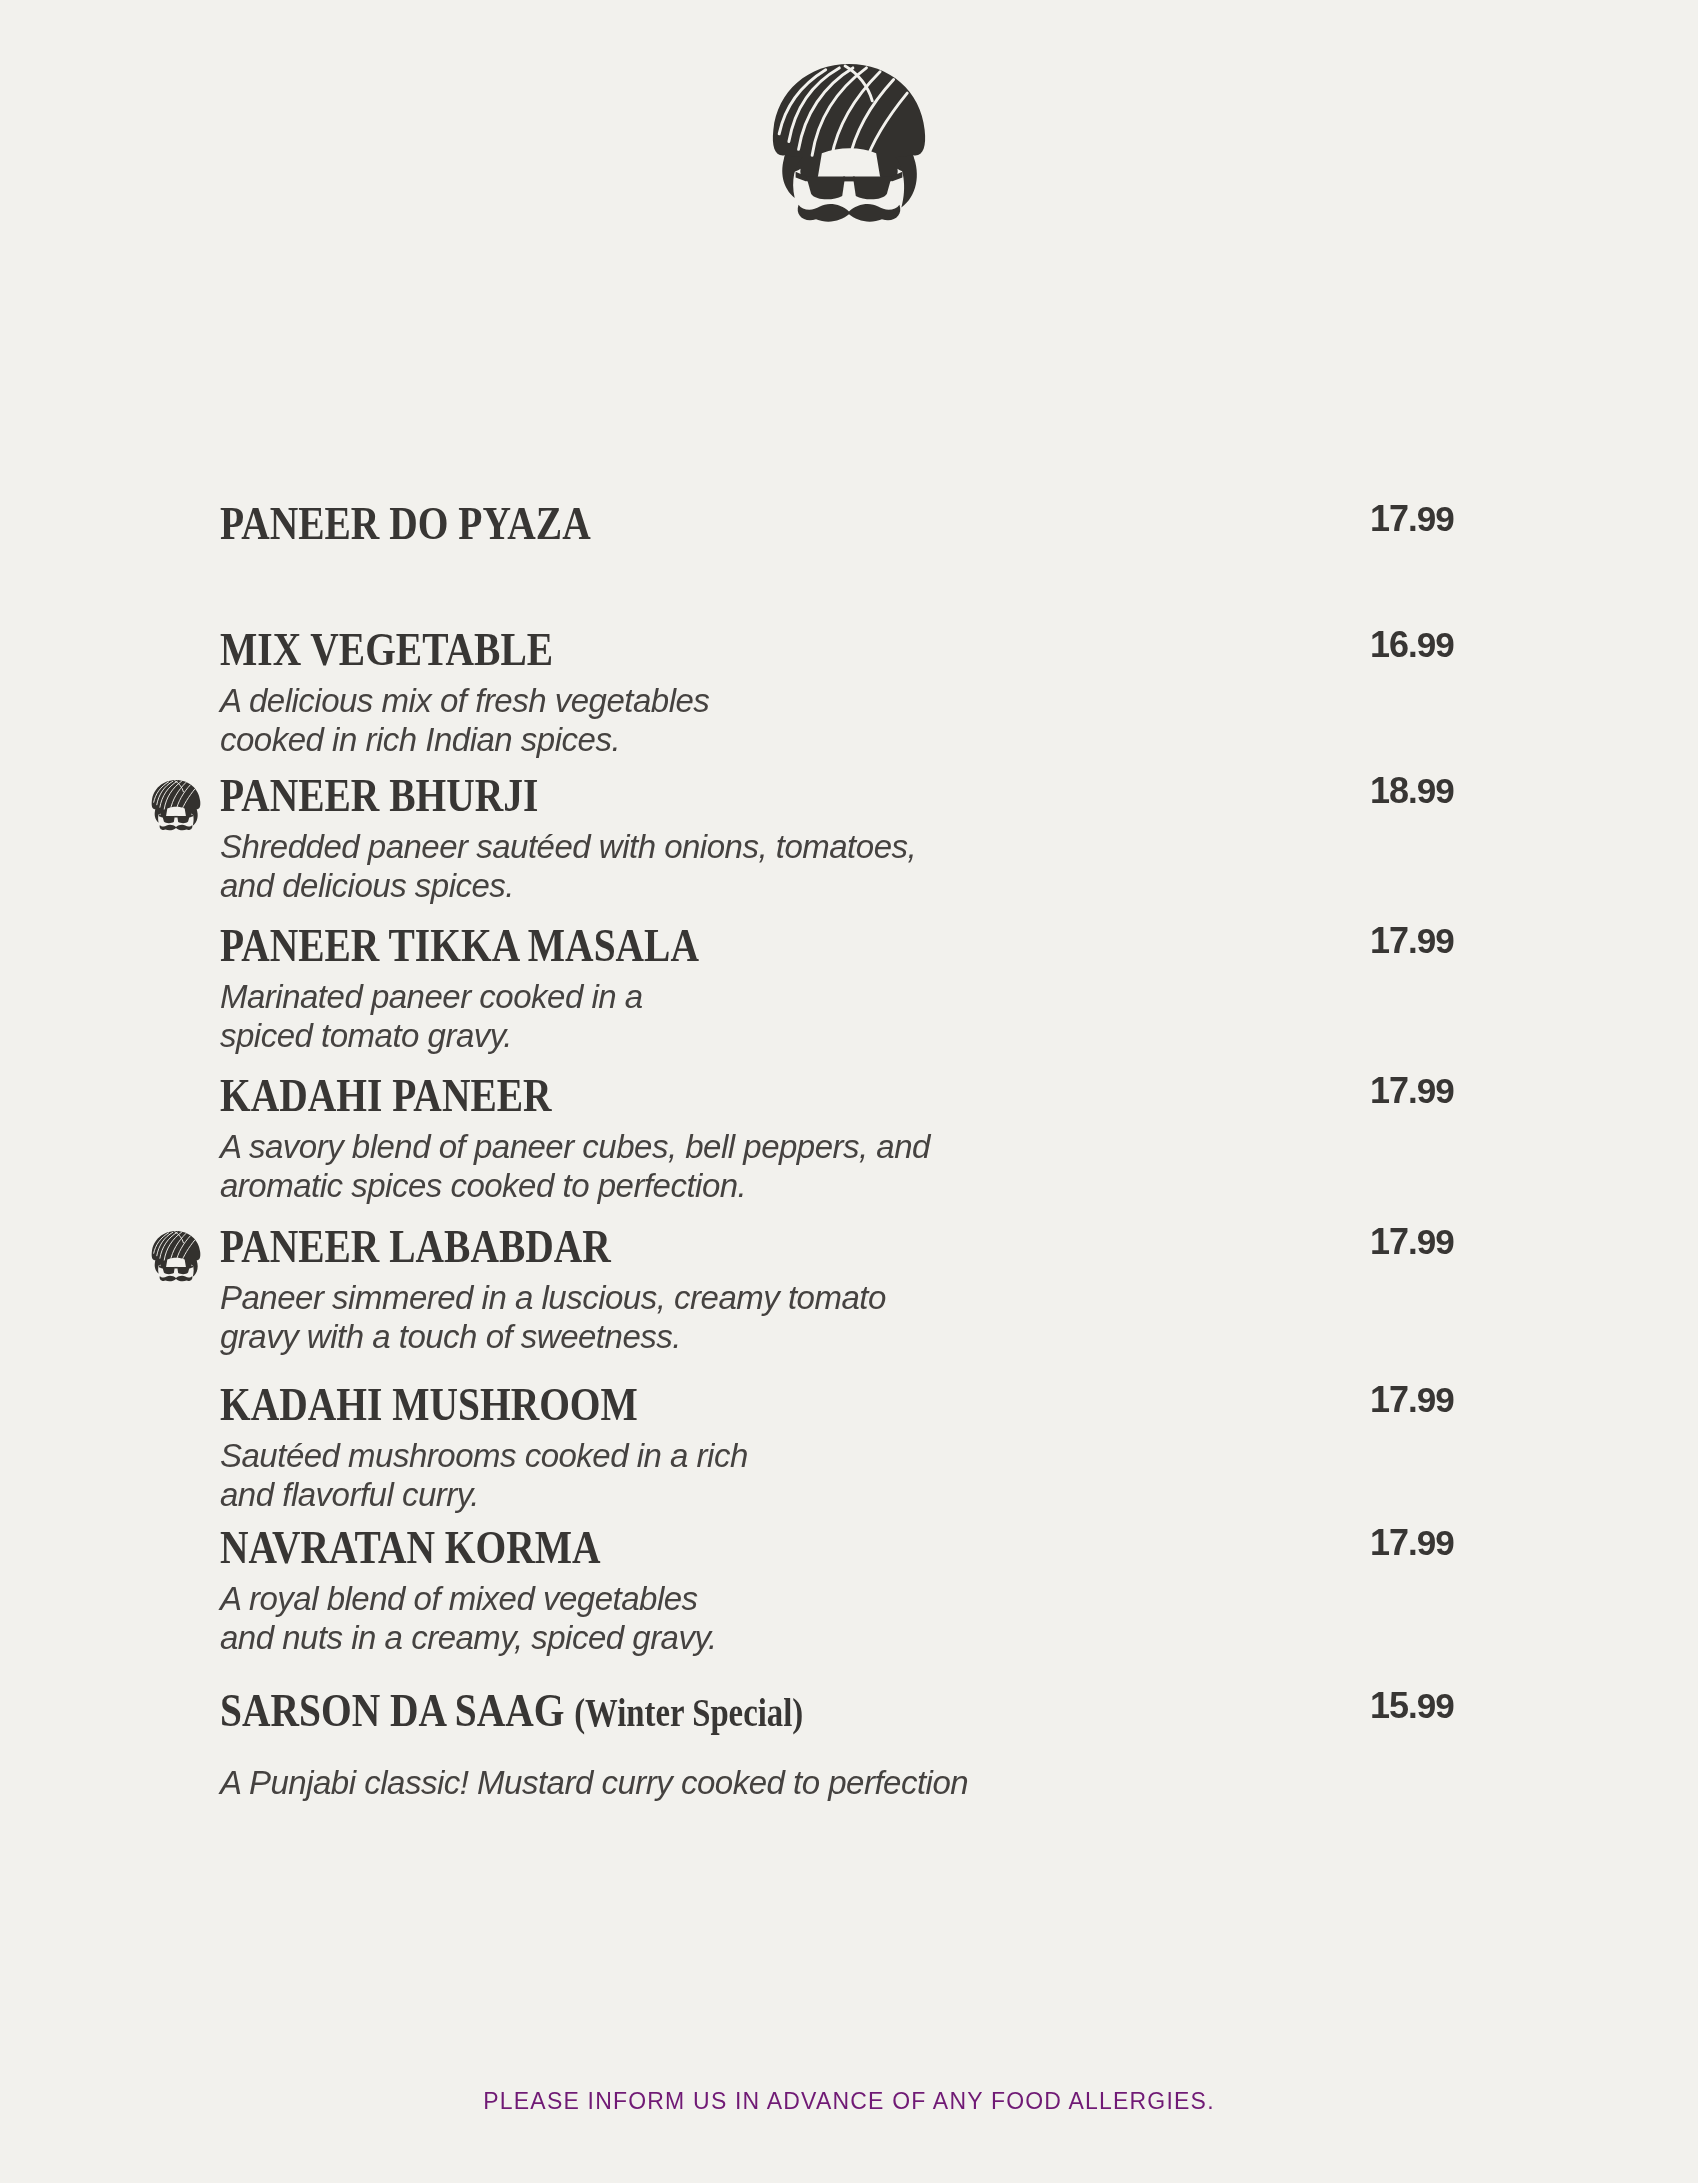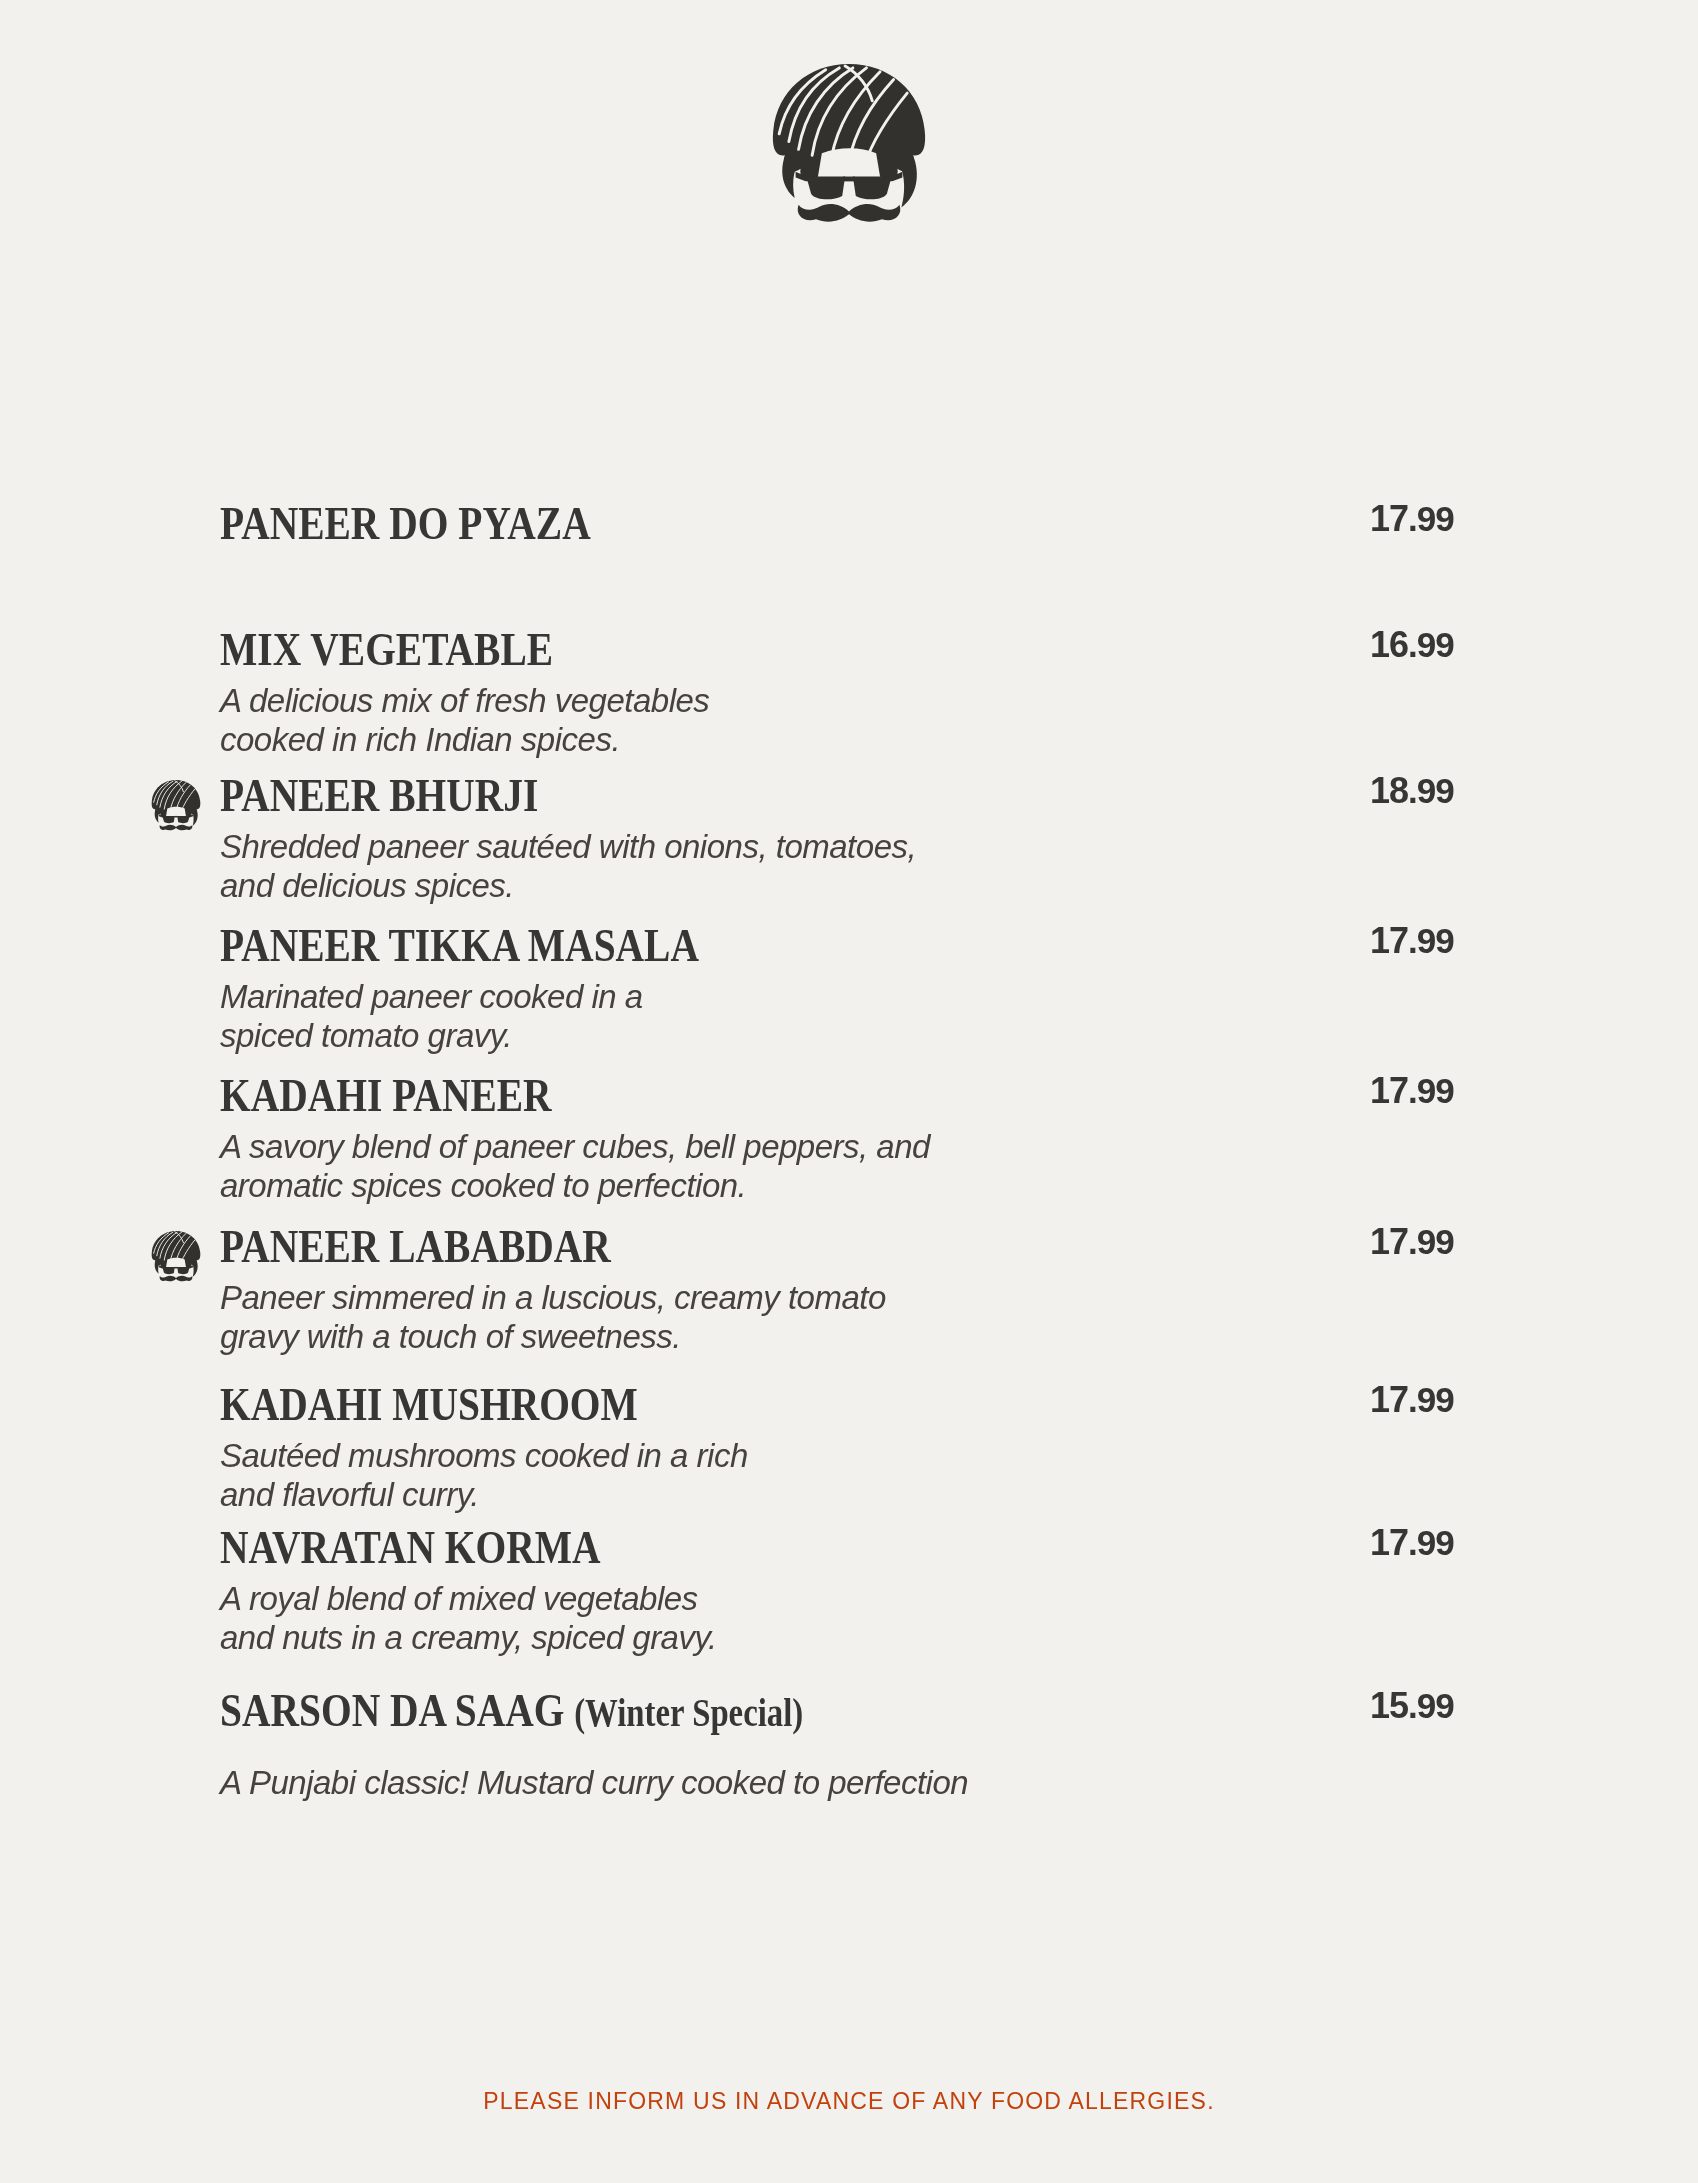--- a/index.html
+++ b/index.html
@@ -94,21 +94,21 @@
 
   
   .footer-note {
     position: absolute;
     top: 2088px;
     left: 0;
     width: 100%;
     text-align: center;
     font-size: 23px;
     letter-spacing: 1.2px;
-    color: #c2410c;
+    color: #701a75;
   }
 
   .hidden-defs { position: absolute; width: 0; height: 0; overflow: hidden; }
 </style>
 </head>
 <body>
 
 <svg class="hidden-defs" aria-hidden="true">
   <defs>
     <g id="turban-glyph">

